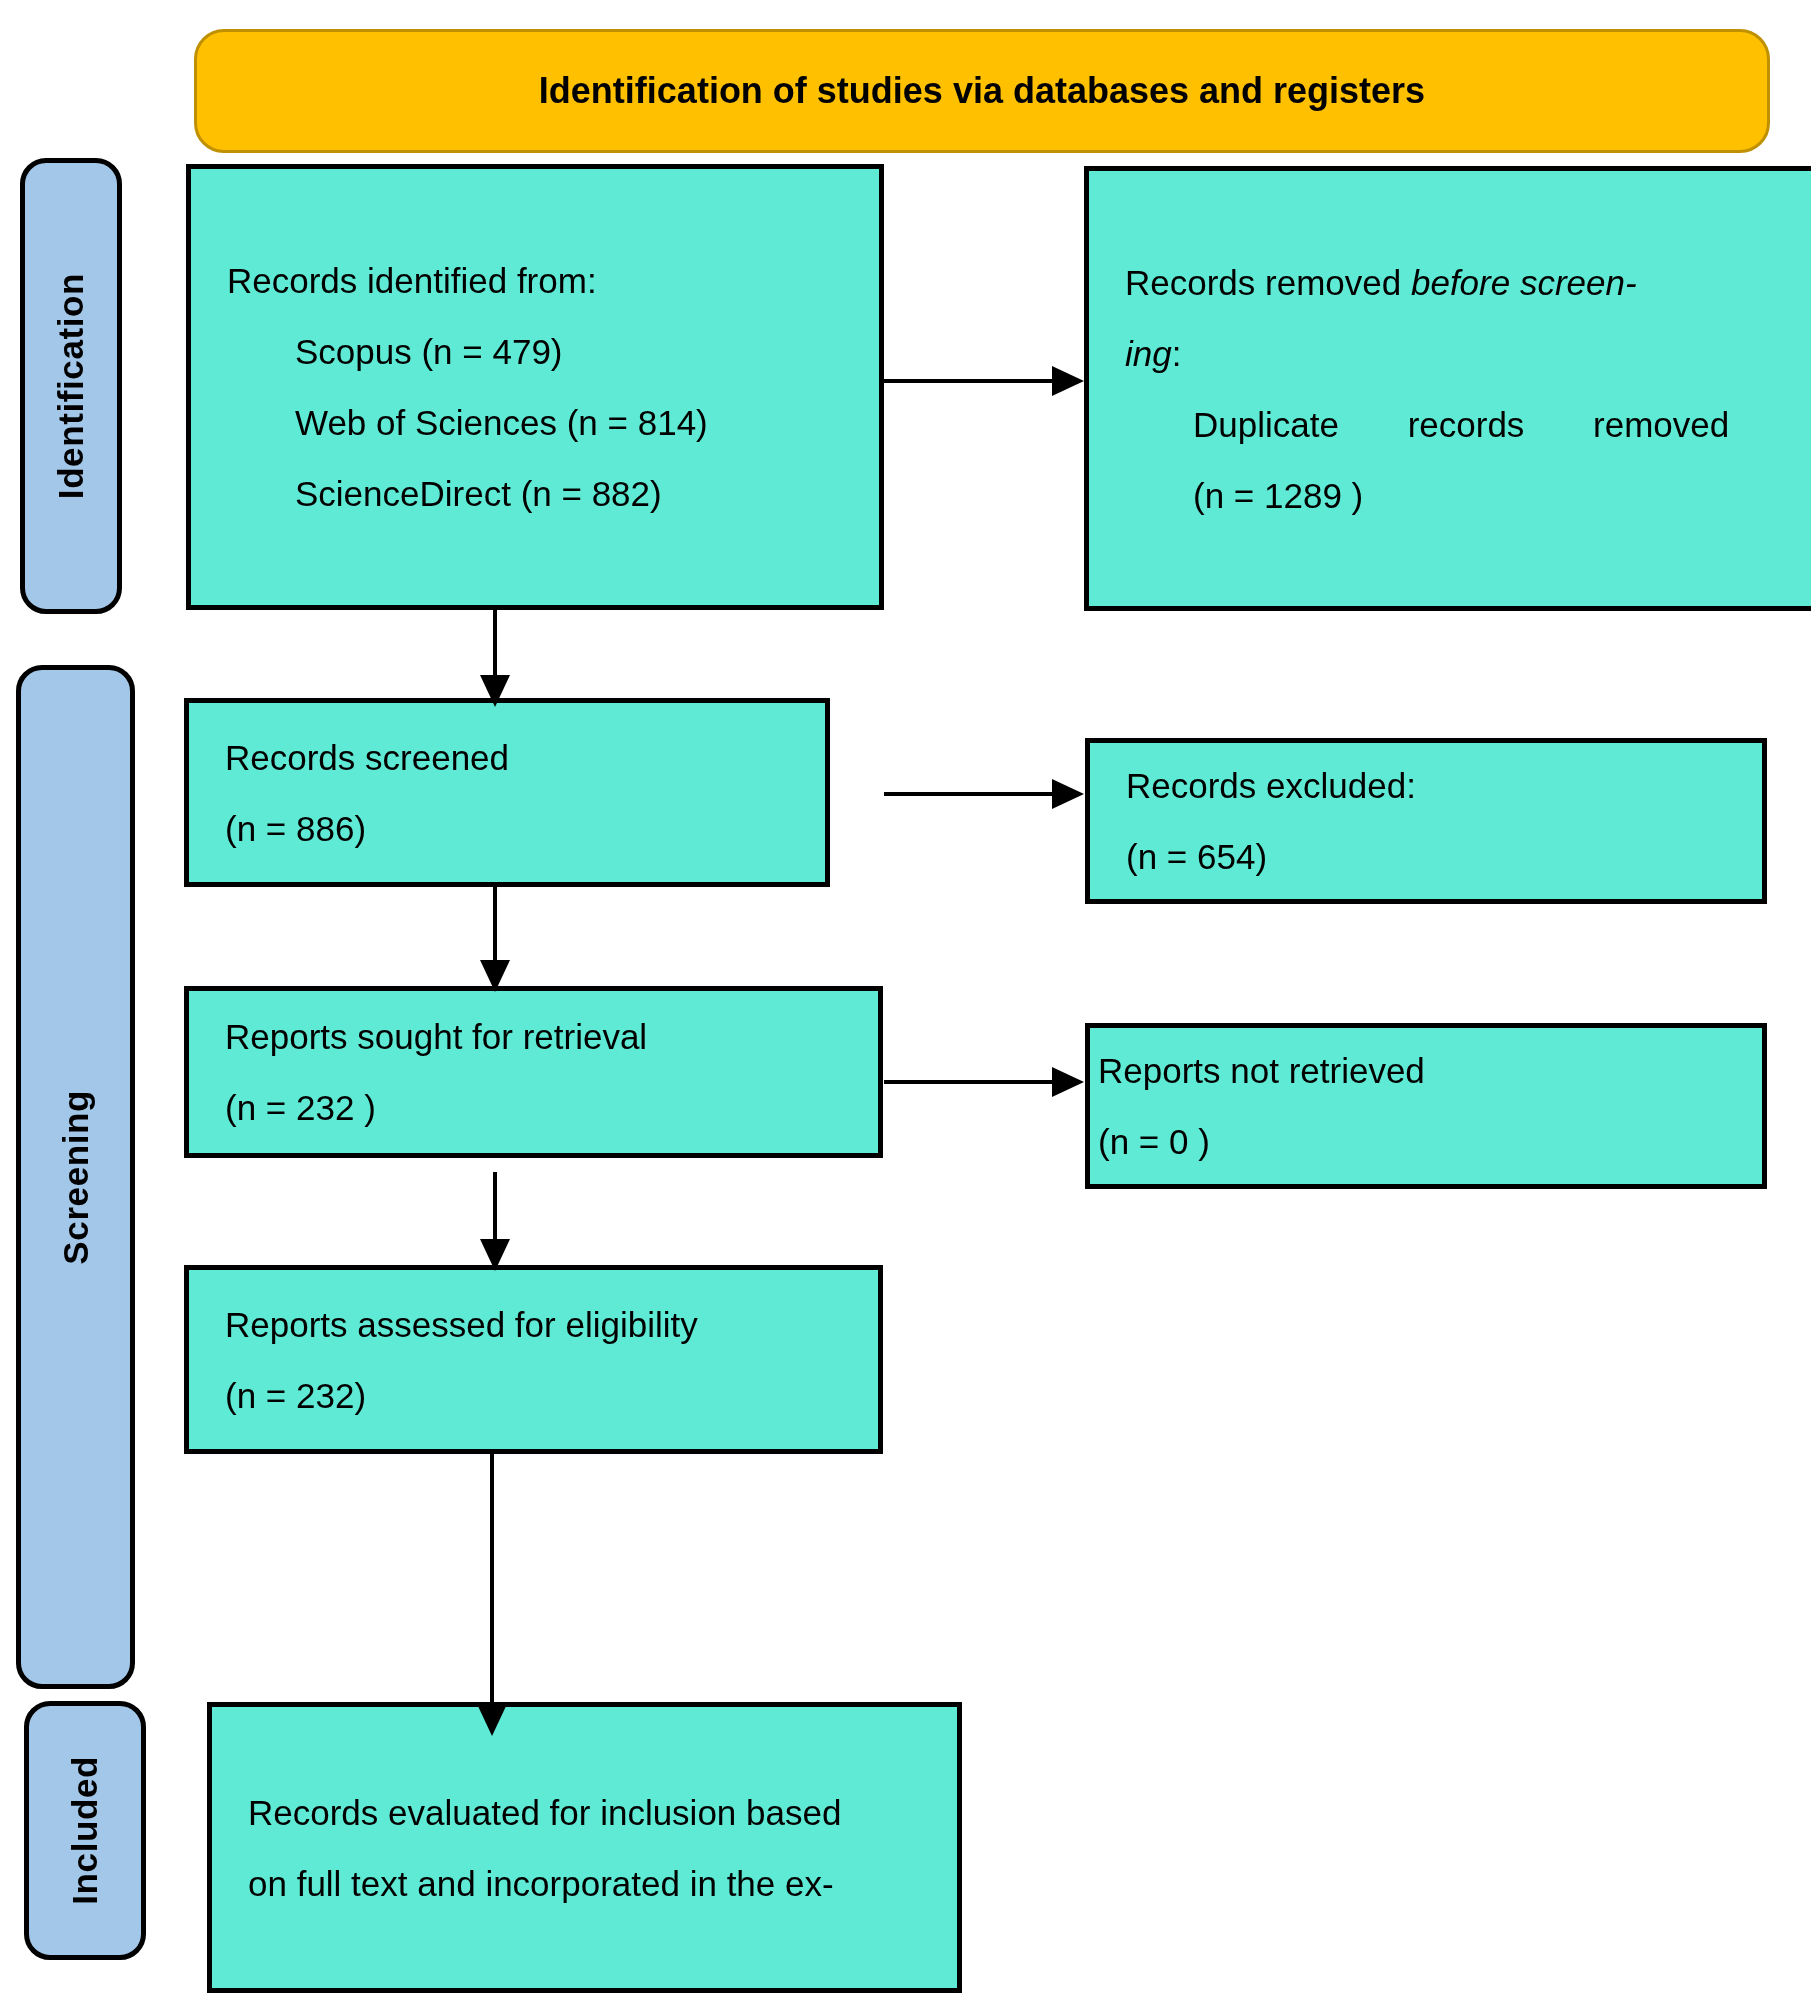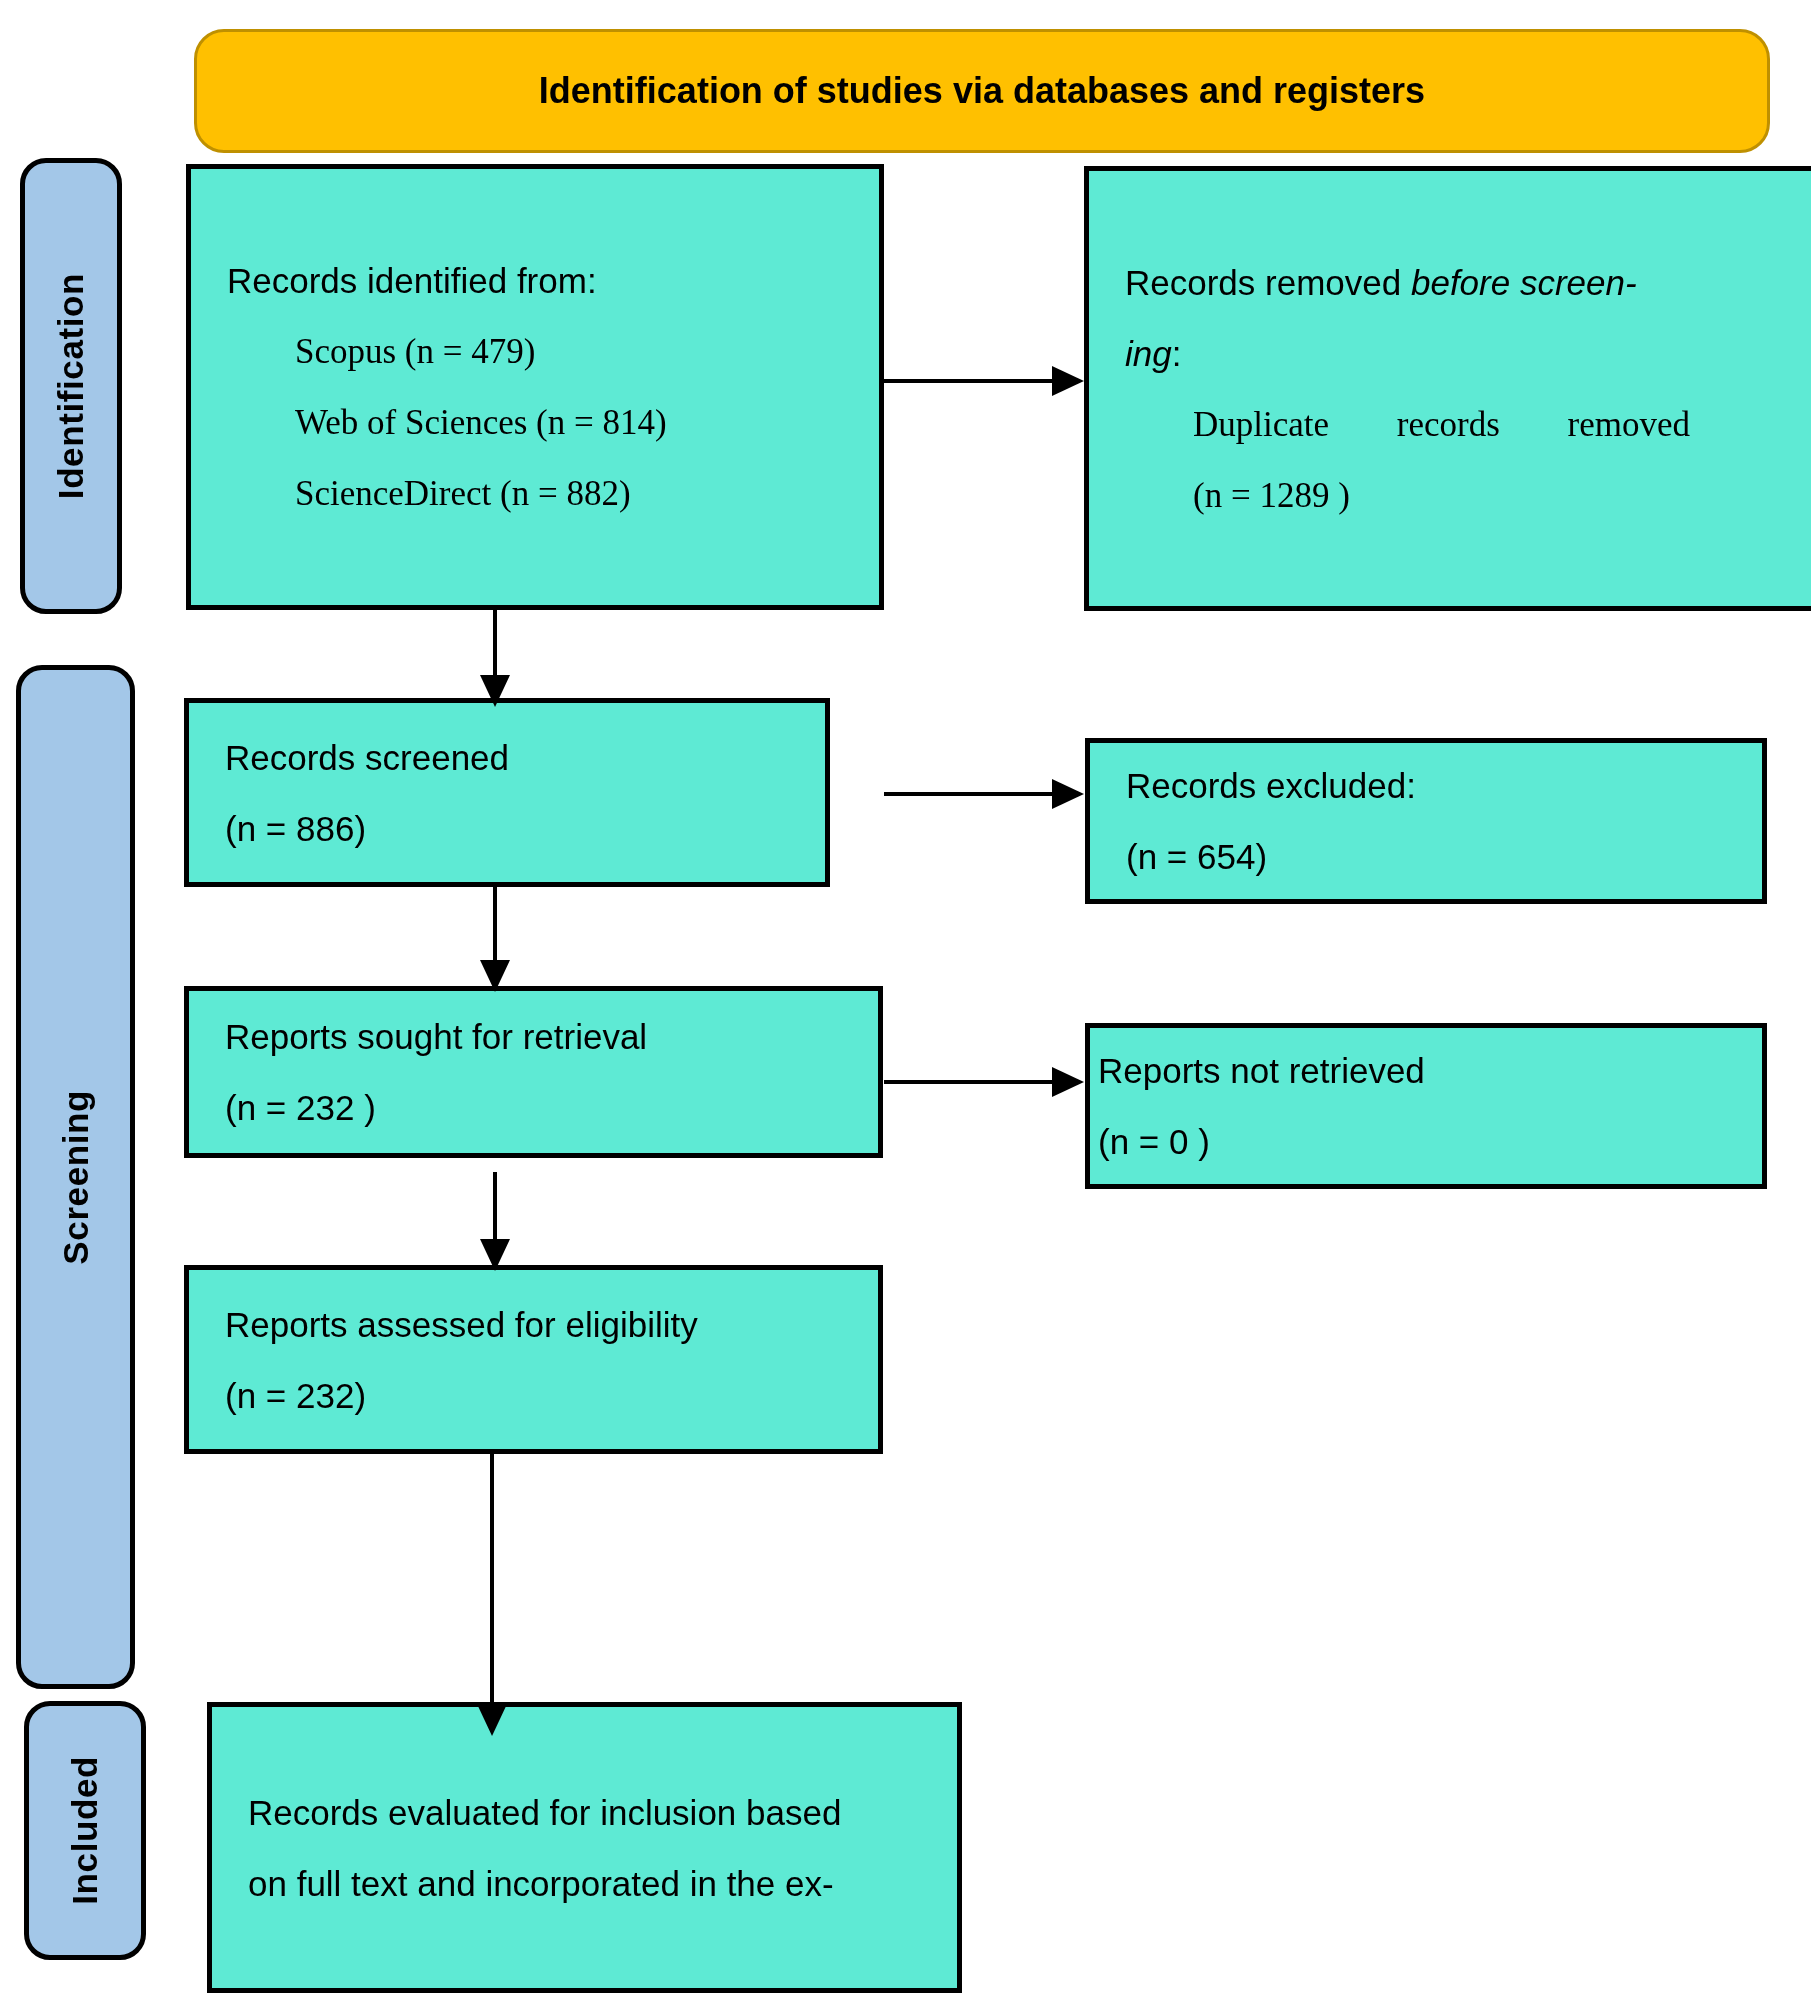--- a/index.html
+++ b/index.html
@@ -44,21 +44,21 @@
 
   .flow-box{
     position:absolute;
     background:#5eead4;
     border:5px solid var(--c-box-border);
     display:flex;flex-direction:column;justify-content:center;
     font-size:35px;line-height:71px;
     padding:6.2px 36px;
   }
   .flow-box .line{white-space:nowrap;}
-  .flow-box .indent{padding-left:68px;font-family:Liberation Serif, serif;}
+  .flow-box .indent{padding-left:68px;}
   .flow-box .wide-justify{word-spacing:59px;}
 
   .arrow-line-h{position:absolute;height:3.7px;background:var(--c-arrow);}
   .arrow-line-v{position:absolute;width:3.7px;background:var(--c-arrow);}
   .arrow-head-right{
     position:absolute;width:0;height:0;
     border-top:15px solid transparent;
     border-bottom:15px solid transparent;
     border-left:32px solid var(--c-arrow);
   }

